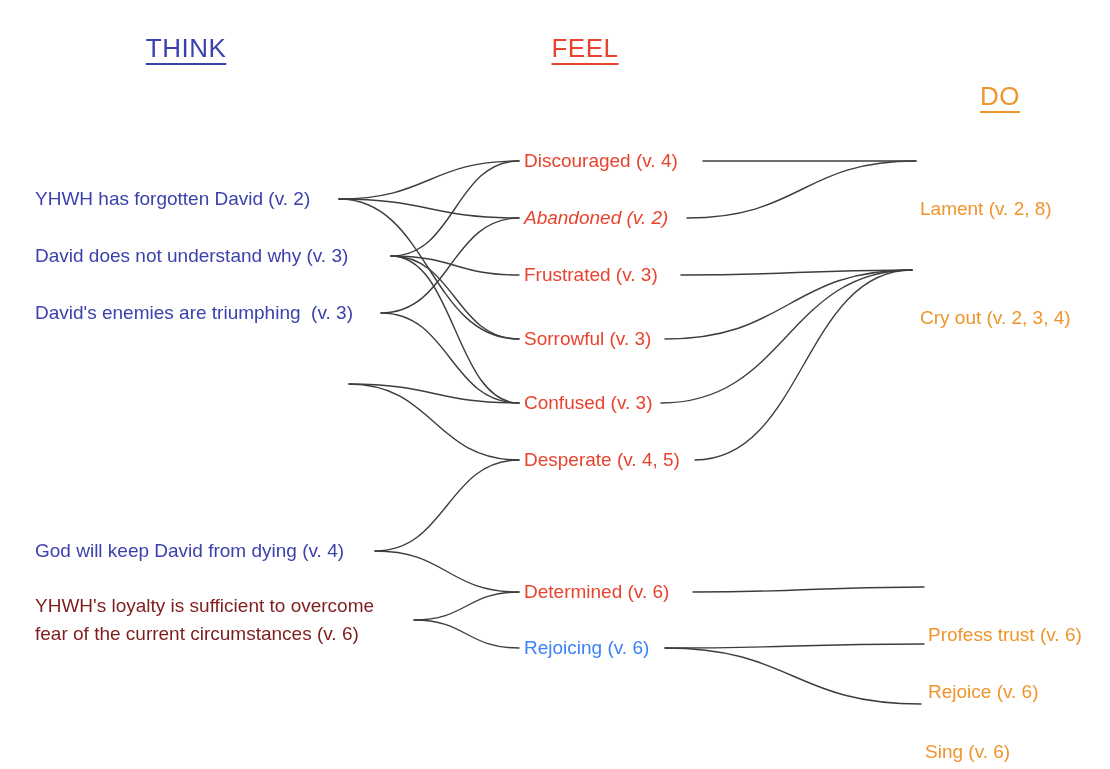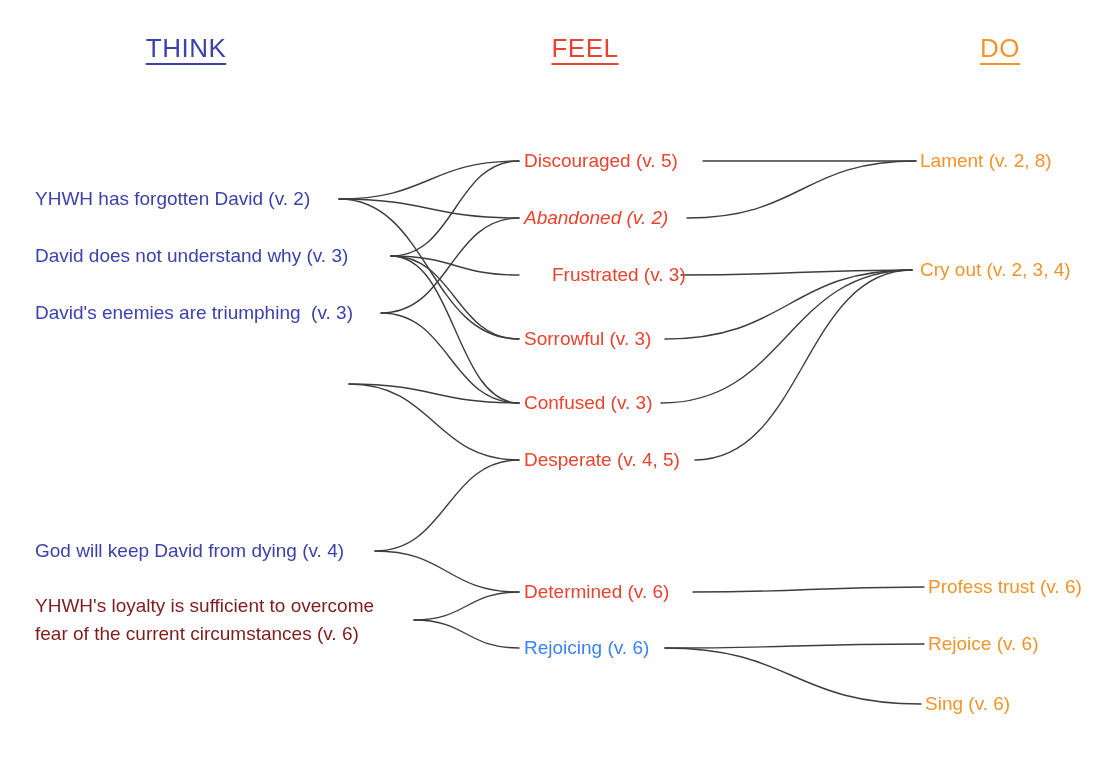--- a/index.html
+++ b/index.html
@@ -23,21 +23,21 @@
     white-space: pre;
   }
   .node {
     position: absolute;
     font-size: 19px;
     line-height: 28px;
   }
   .node div { white-space: pre; }
   .think { color: #3b42ad; }
   .feel  { color: #e8432e; }
-  .do    { color: #f0942c; }
+  .do    { color: #f0942c; margin-top: 48px; }
 </style>
 </head>
 <body>
 
 <div id="canvas">
   <svg id="edge-layer" width="1110" height="769">
       <path d="M339 199 C429 199, 429 161, 519 161" fill="none" stroke="#3d3d3d" stroke-width="1.4" stroke-linecap="round"></path>
       <path d="M339 199 C429 199, 429 218, 519 218" fill="none" stroke="#3d3d3d" stroke-width="1.4" stroke-linecap="round"></path>
       <path d="M339 199 C429 199, 429 339, 519 339" fill="none" stroke="#3d3d3d" stroke-width="1.4" stroke-linecap="round"></path>
       <path d="M391 256 C455 256, 455 161, 519 161" fill="none" stroke="#3d3d3d" stroke-width="1.4" stroke-linecap="round"></path>
@@ -80,26 +80,26 @@
       <div class="node think" style="left: 35px; top: 356px; color: rgb(59, 66, 173);">
       </div>
       <div class="node think" style="left: 35px; top: 537px; color: rgb(59, 66, 173);">
         <div>God will keep David from dying (v. 4)</div>
       </div>
       <div class="node think" style="left: 35px; top: 592px; color: #7f1d1d;">
         <div>YHWH's loyalty is sufficient to overcome</div>
         <div>fear of the current circumstances (v. 6)</div>
       </div>
       <div class="node feel" style="left: 524px; top: 147px; color: rgb(232, 67, 46);">
-        <div>Discouraged (v. 5)</div>
+        <div>Discouraged (v. 4)</div>
       </div>
       <div class="node feel" style="left: 524px; top: 204px; color: rgb(232, 67, 46); font-style: italic;">
         <div>Abandoned (v. 2)</div>
       </div>
-      <div class="node feel" style="left: 524px; top: 261px; color: rgb(232, 67, 46); margin-left: 28px;">
+      <div class="node feel" style="left: 524px; top: 261px; color: rgb(232, 67, 46);">
         <div>Frustrated (v. 3)</div>
       </div>
       <div class="node feel" style="left: 524px; top: 325px; color: rgb(232, 67, 46);">
         <div>Sorrowful (v. 3)</div>
       </div>
       <div class="node feel" style="left: 524px; top: 389px; color: rgb(232, 67, 46);">
         <div>Confused (v. 3)</div>
       </div>
       <div class="node feel" style="left: 524px; top: 446px; color: rgb(232, 67, 46);">
         <div>Desperate (v. 4, 5)</div>

